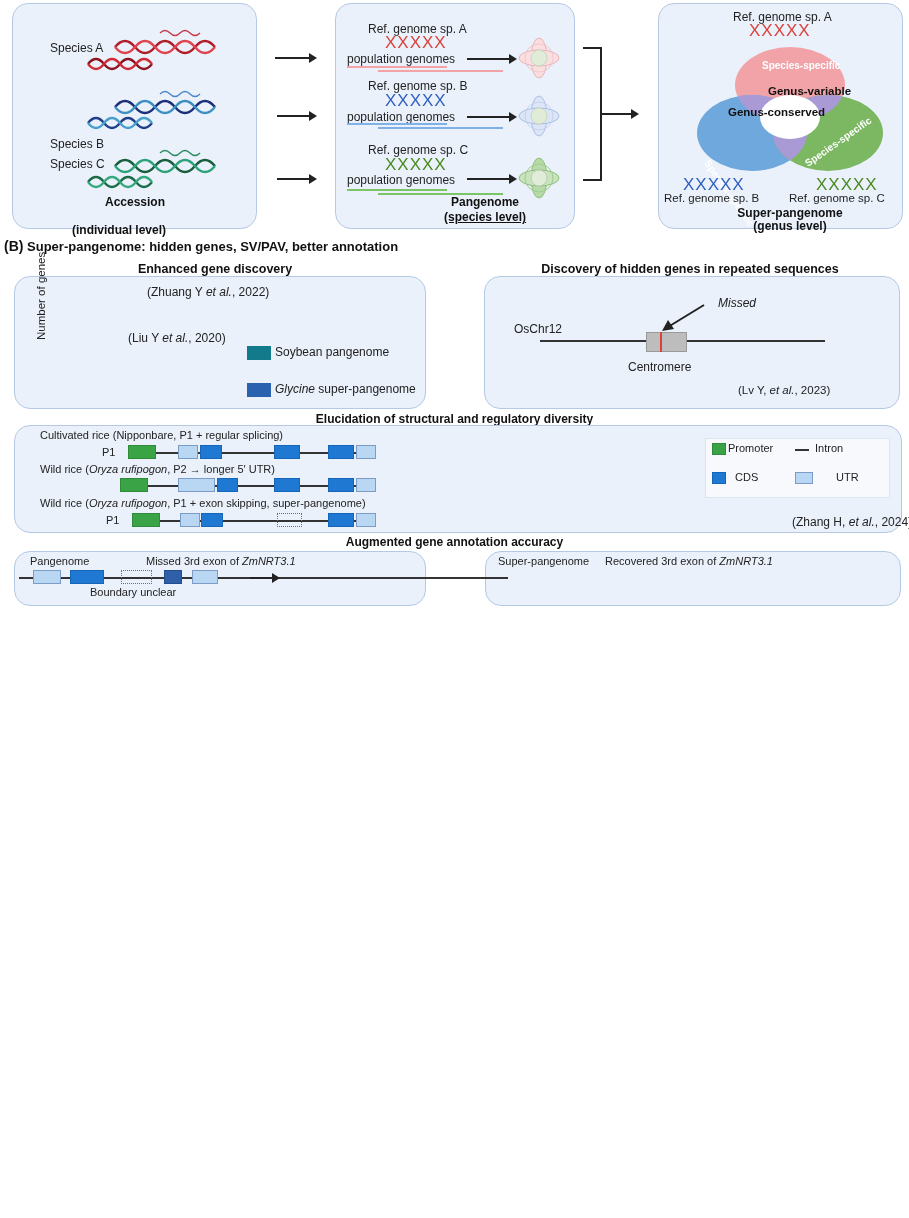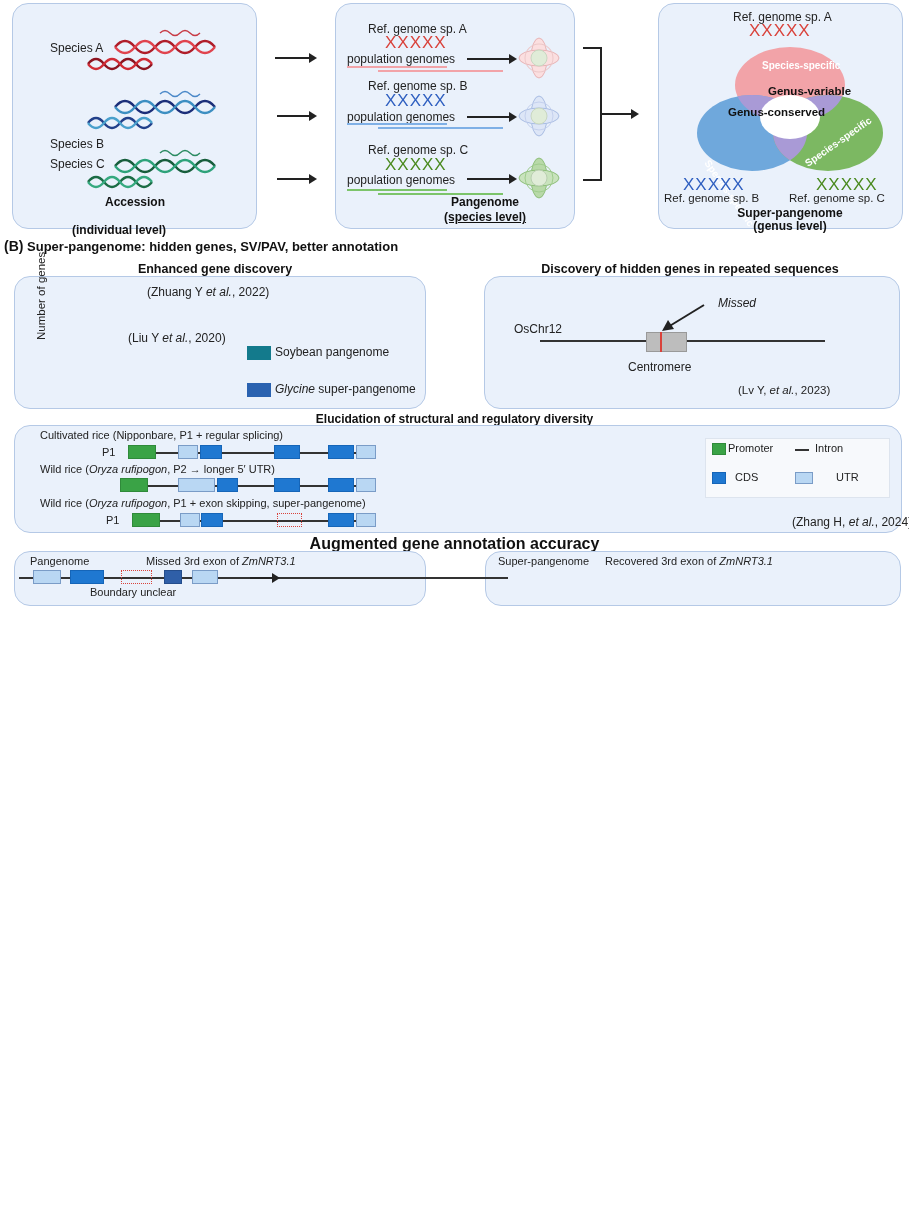--- a/index.html
+++ b/index.html
@@ -219,21 +219,21 @@
 <div class="box prom" style="left:712px;top:443px;width:14px;height:12px;"></div>
 <div class="ts" style="left:728px;top:442px;">Promoter</div>
 <div class="line" style="left:795px;top:449px;width:14px;height:1.5px;"></div>
 <div class="ts" style="left:815px;top:442px;">Intron</div>
 <div class="box cds" style="left:712px;top:472px;width:14px;height:12px;"></div>
 <div class="ts" style="left:735px;top:471px;">CDS</div>
 <div class="box utr" style="left:795px;top:472px;width:18px;height:12px;"></div>
 <div class="ts" style="left:820px;top:471px;margin-left:16px;">UTR</div>
 <div class="cite" style="left:792px;top:515px;font-size:12px;"><span>(Zhang H, </span><span class="it">et al.</span><span>, 2024)</span></div>
 
-<div class="sub-title" style="left:0;top:535px;width:909px;font-size:16px;">Augmented gene annotation accuracy</div>
+<div class="sub-title" style="left:0;top:535px;width:909px;font-size:12px;">Augmented gene annotation accuracy</div>
 <div class="panel" style="left:14px;top:551px;width:412px;height:55px;"></div>
 <div class="ts" style="left:30px;top:555px;">Pangenome</div>
 <div class="ts" style="left:146px;top:555px;"><span>Missed 3rd exon of </span><span class="it">ZmNRT3.1</span></div>
 <div class="line" style="left:19px;top:577px;width:360px;height:1.5px;"></div>
 <div class="box utr" style="left:33px;top:570px;width:28px;height:14px;"></div>
 <div class="box cds" style="left:70px;top:570px;width:34px;height:14px;"></div>
 <div class="box missing" style="left:121px;top:570px;width:31px;height:14px;"></div>
 <div class="box cds2" style="left:164px;top:570px;width:18px;height:14px;"></div>
 <div class="box utr" style="left:192px;top:570px;width:26px;height:14px;"></div>
 <div class="ts" style="left:90px;top:586px;">Boundary unclear</div>

